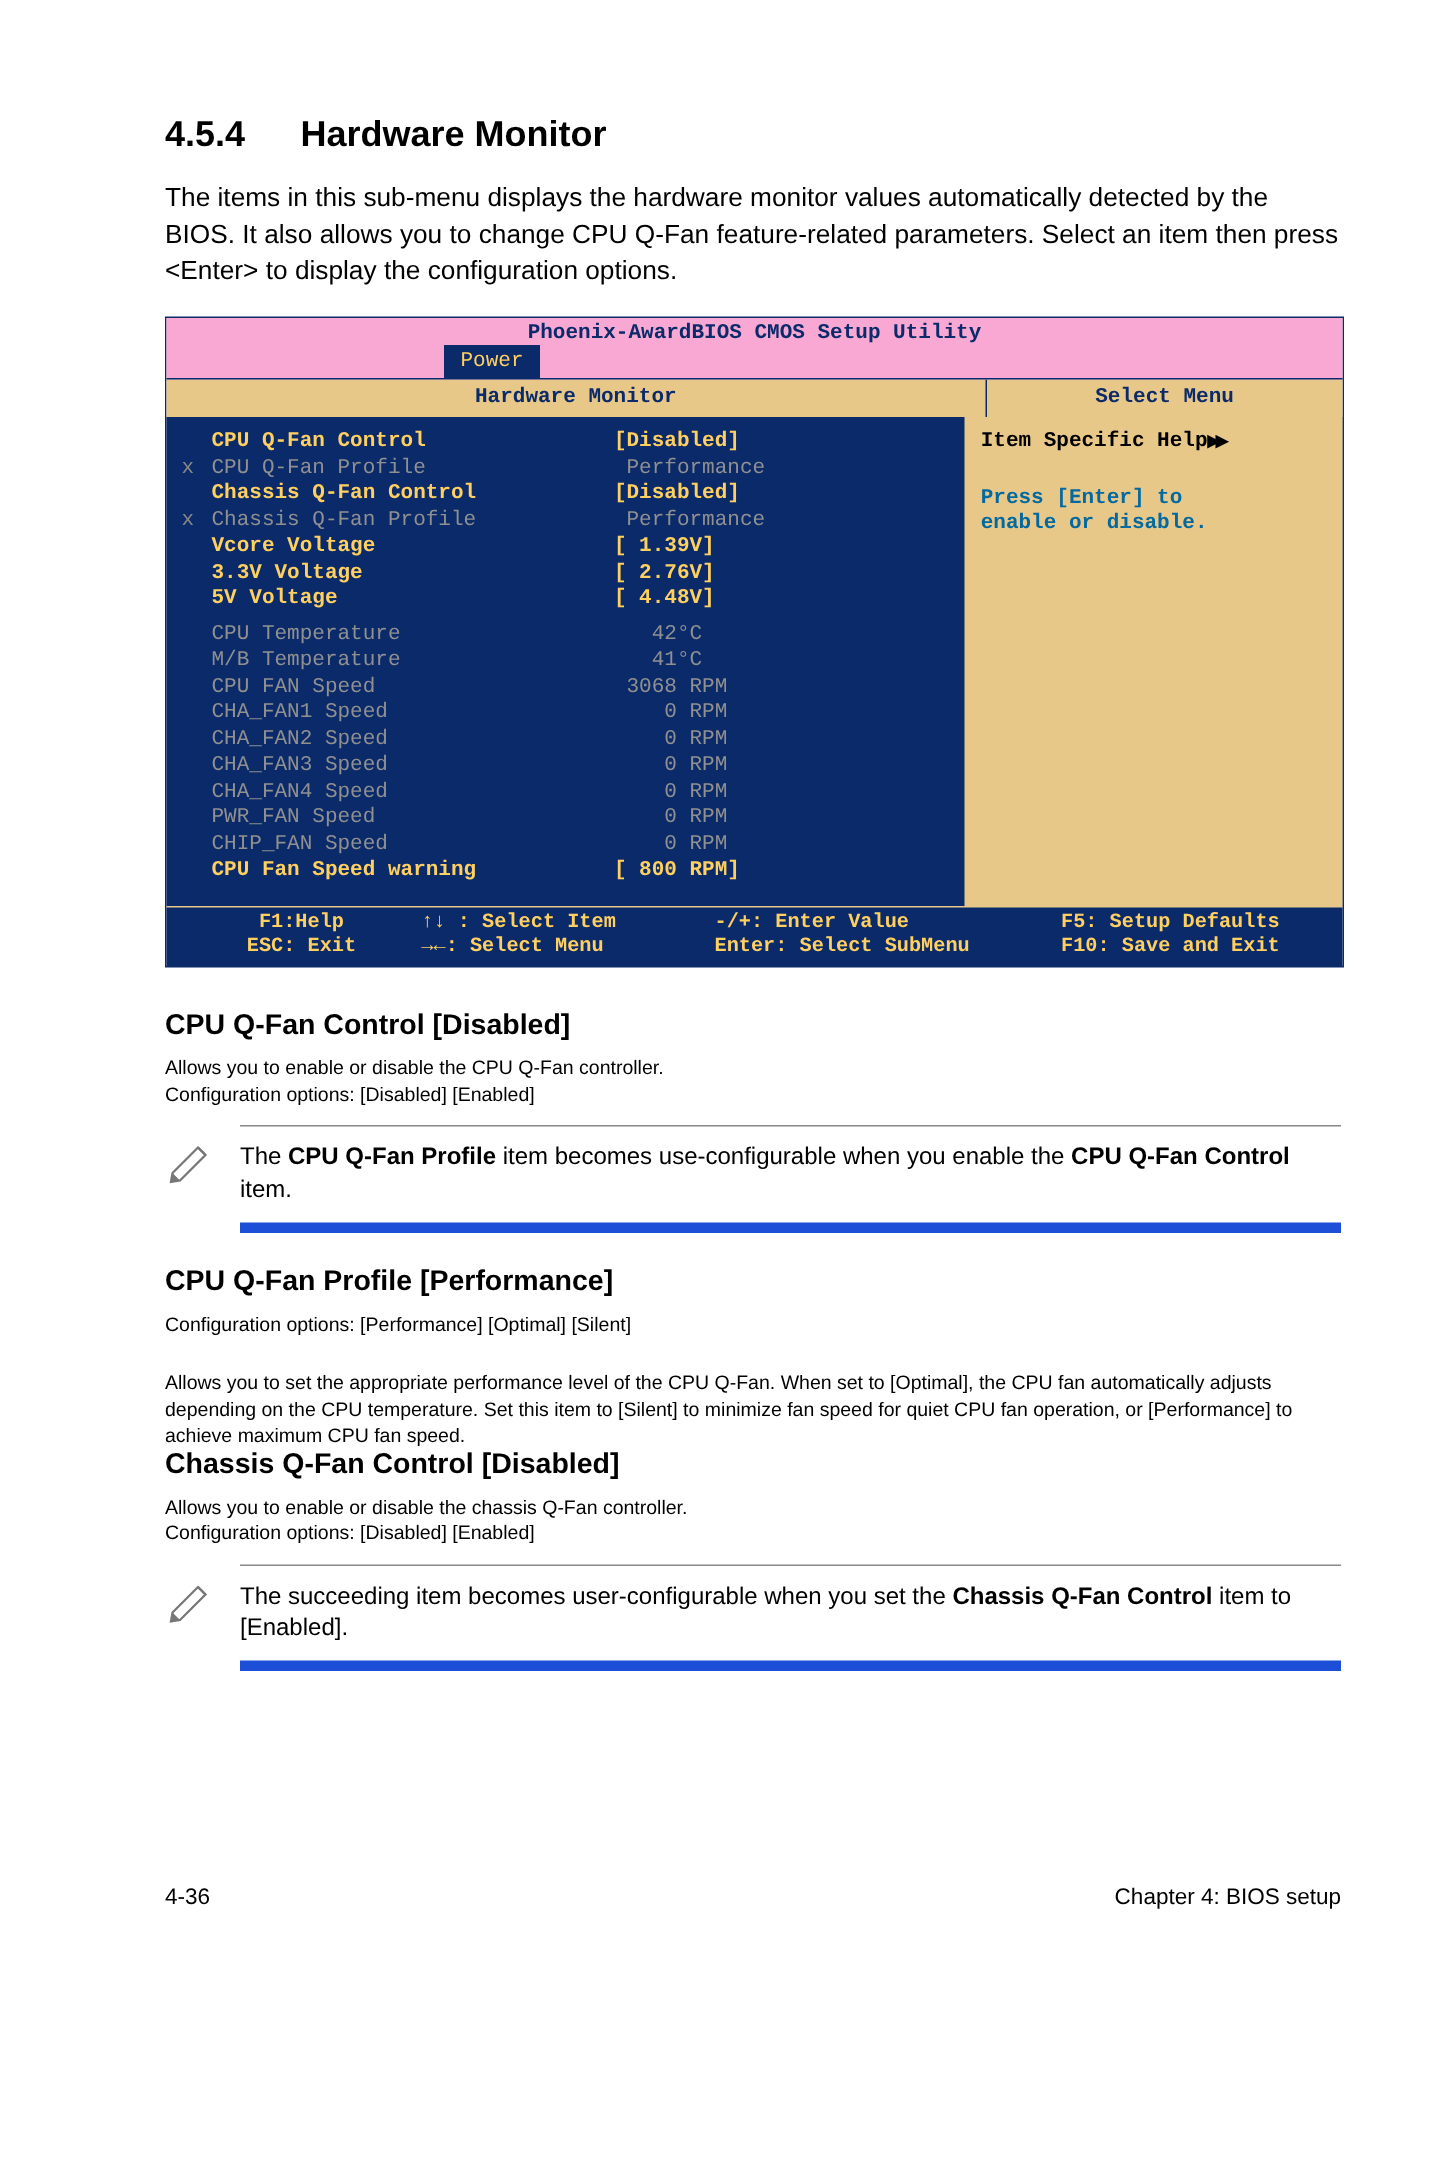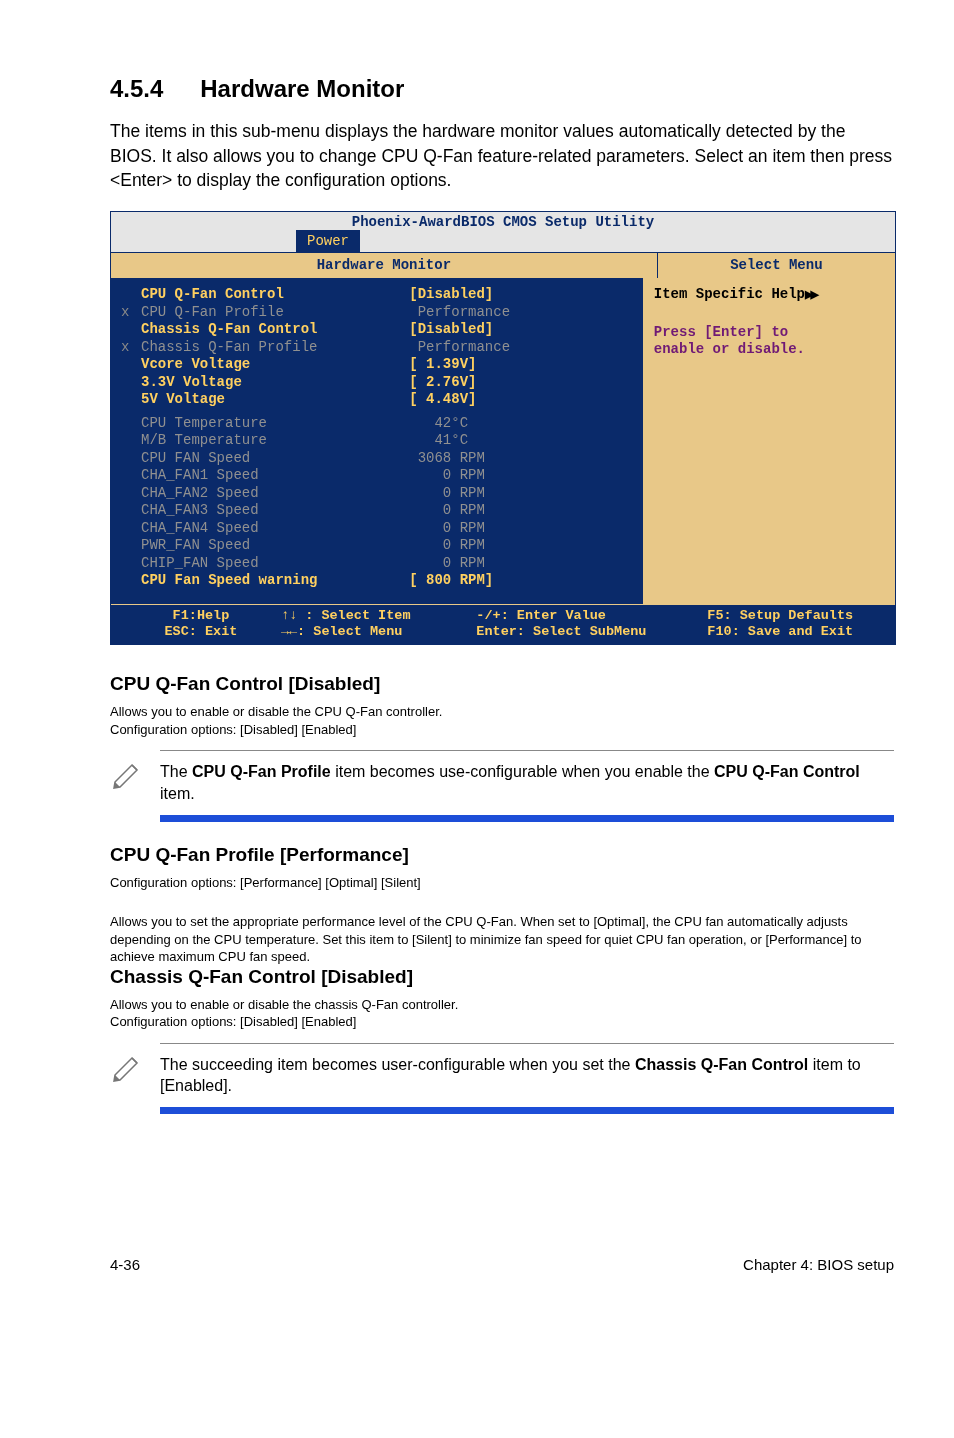--- a/index.html
+++ b/index.html
@@ -34,21 +34,21 @@
   
   .bios {
     width: 100%;
     border: 1px solid #0a2a6a;
     font-family: "Courier New", monospace;
     font-size: 14px;
     line-height: 1.25;
     margin-bottom: 28px;
   }
   .bios-titlebar {
-    background: #e5e5e5;
+    background: #f9a8d4;
     color: #0a2a6a;
     font-weight: bold;
     text-align: center;
     padding: 2px 0 0 0;
     position: relative;
     height: 38px;
     border-bottom: 1px solid #0a2a6a;
   }
   .bios-power-tab {
     position: absolute;
@@ -93,21 +93,21 @@
     flex: 1;
     padding: 8px 10px;
     color: #ffd060;
     font-weight: bold;
     background: #e8c888;
   }
   .bios-right .help-title {
     color: #000000;
   }
   .bios-right .help-body {
-    color: #701a75;
+    color: #0369a1;
     margin-top: 20px;
   }
   .bios-row {
     display: flex;
     padding: 0 10px;
   }
   .bios-row .prefix {
     width: 20px;
     color: #888;
   }

